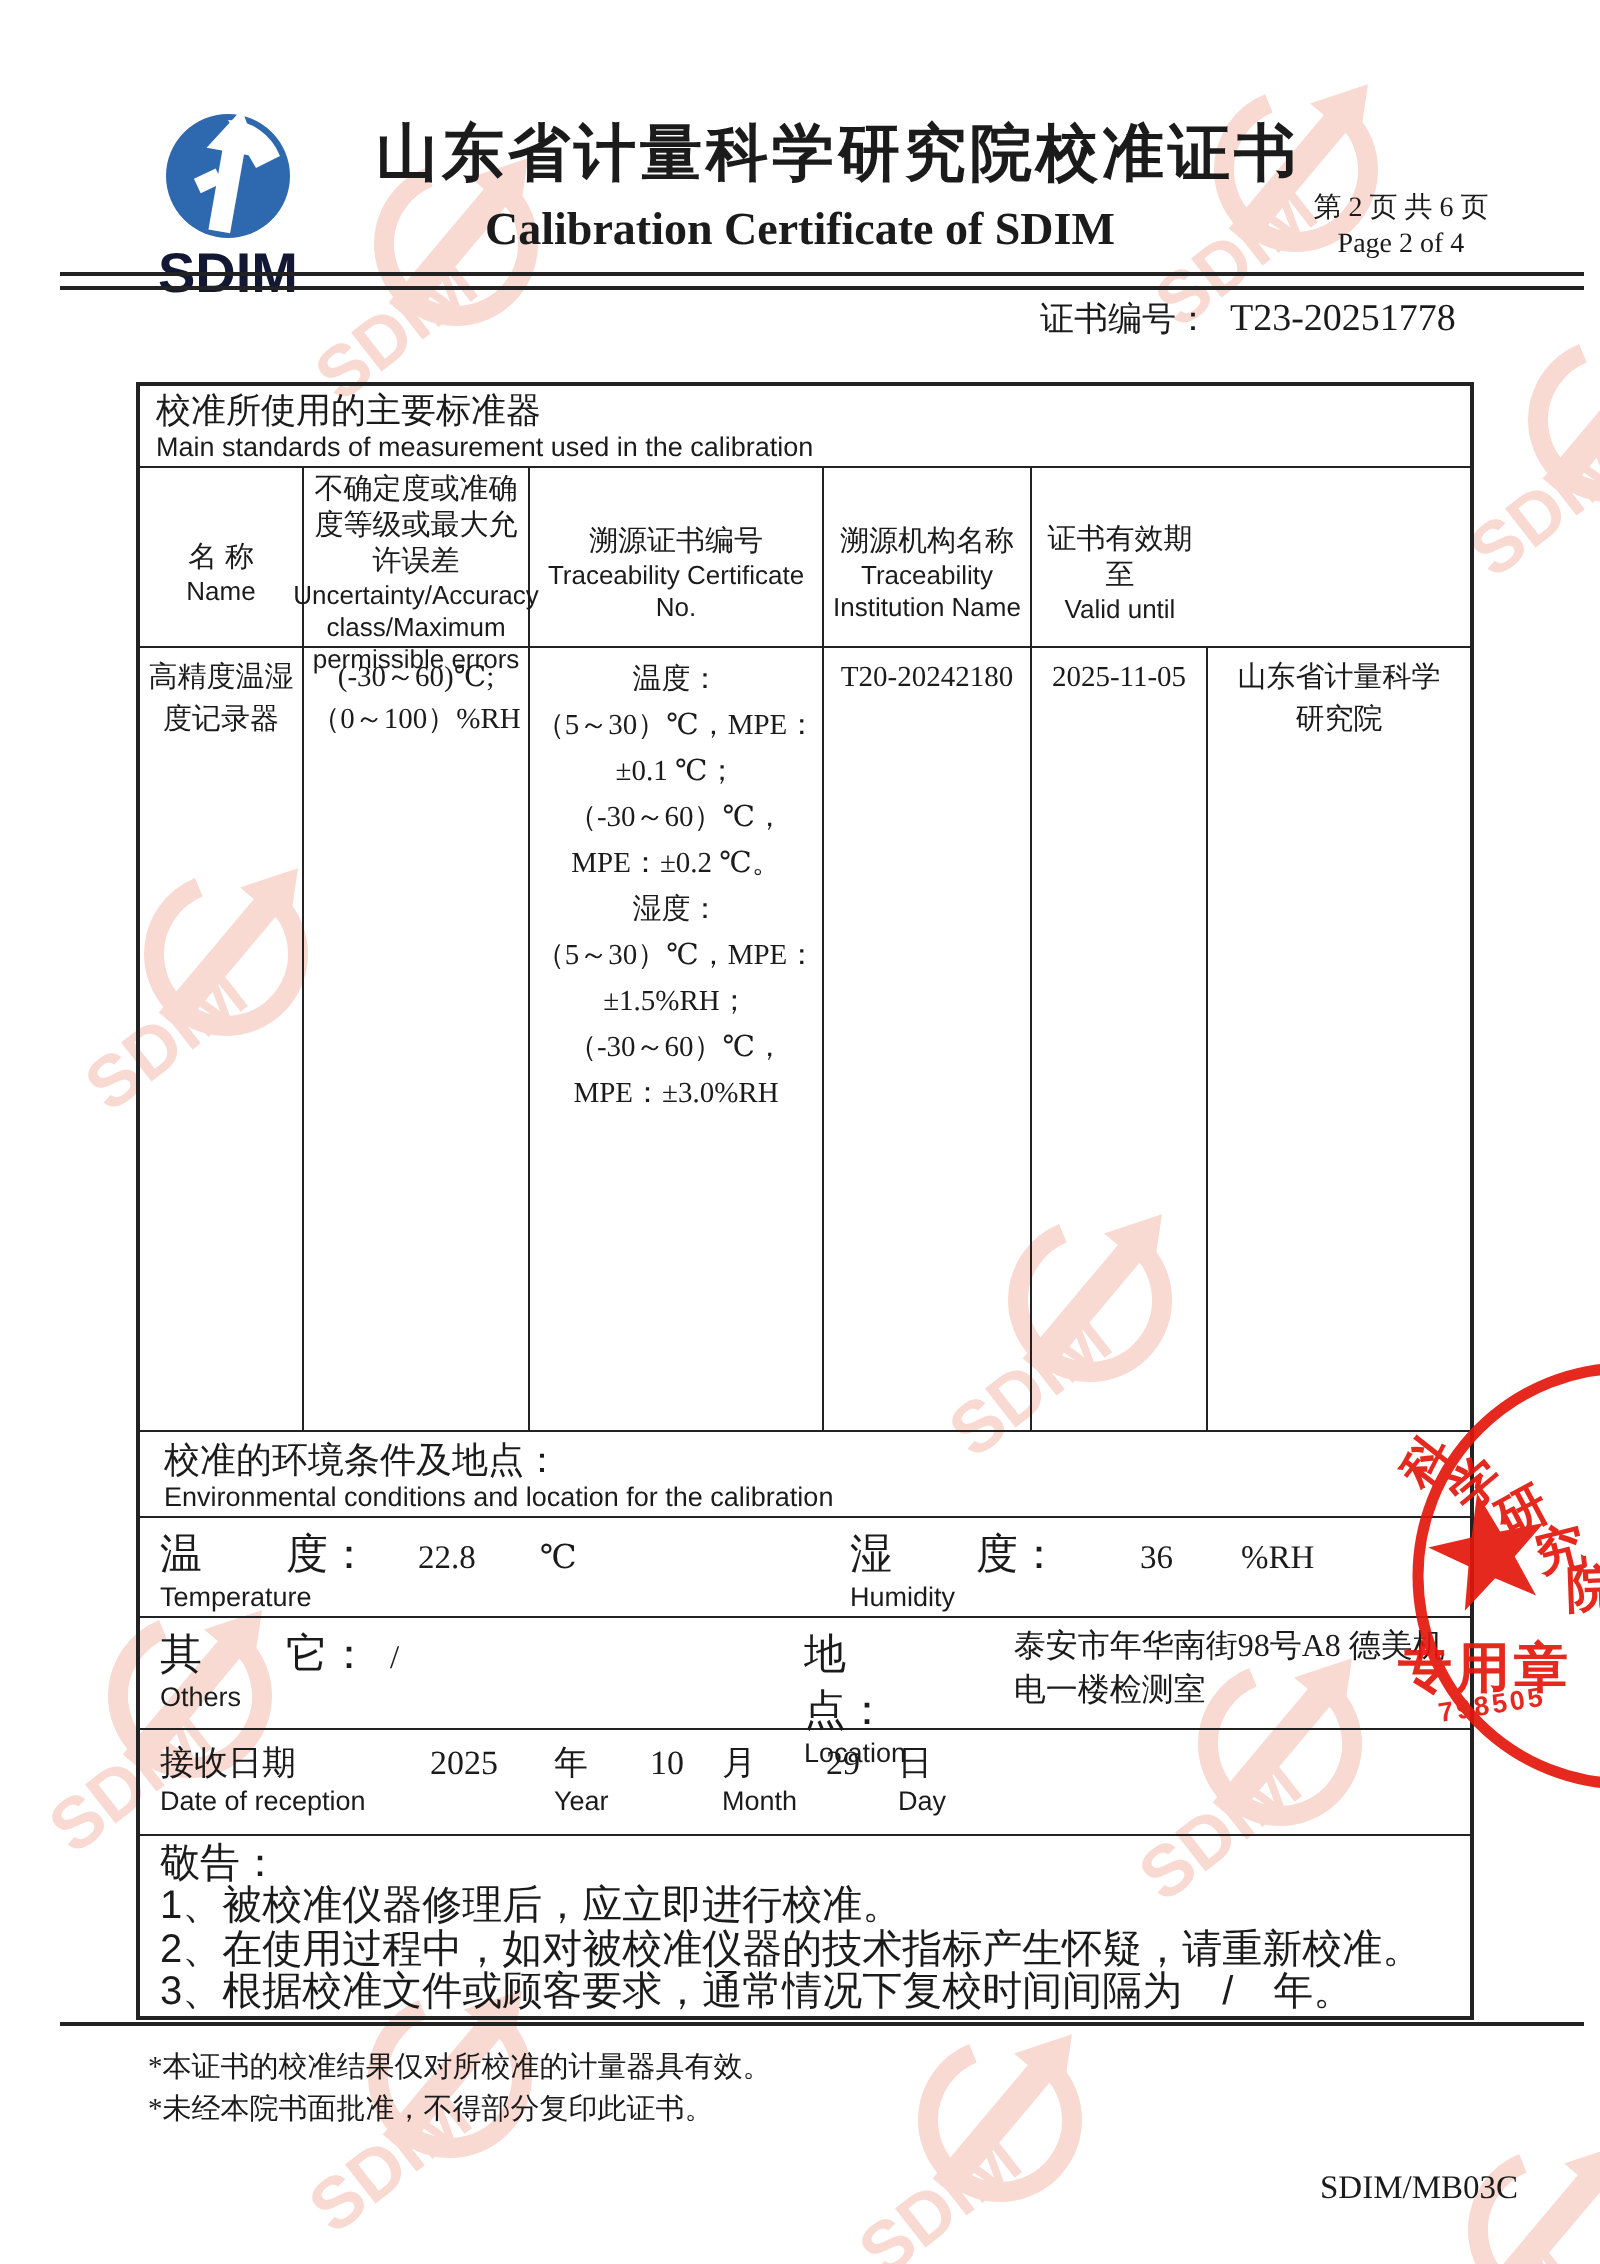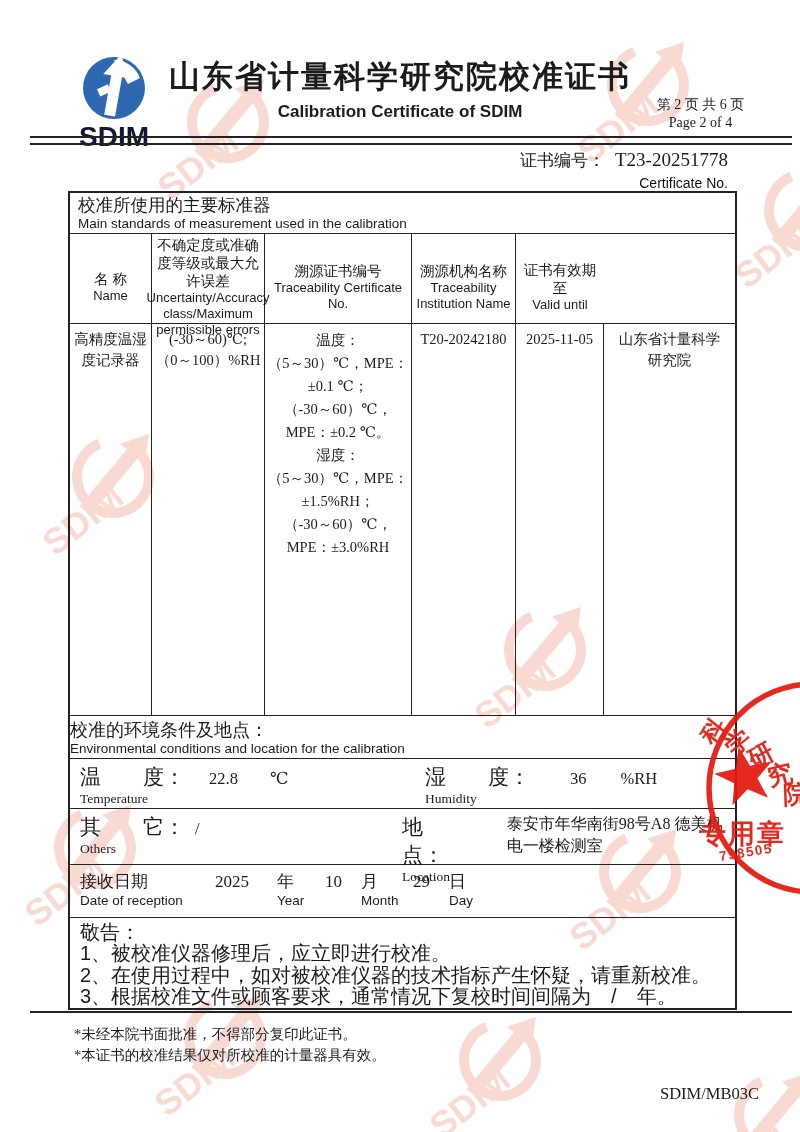--- a/index.html
+++ b/index.html
@@ -12,26 +12,26 @@
     color:#1b1b1b;
   }
 
   
   .wm-layer{position:absolute;left:0;top:0;width:800px;height:1132px;z-index:0;pointer-events:none;}
 
   
   .logo{position:absolute;left:68px;top:50px;width:92px;height:102px;z-index:2;}
   .title-cn{
     position:absolute;left:150px;top:56px;width:500px;z-index:2;
-    text-align:center;font-size:31px;font-weight:bold;letter-spacing:2px;
+    text-align:right;font-size:31px;font-weight:bold;letter-spacing:2px;
   }
   .title-en{
     position:absolute;left:150px;top:102px;width:500px;z-index:2;
-    text-align:center;font-size:17px;font-weight:bold;
-    font-family:Liberation Sans, sans-serif;
+    text-align:center;font-size:23px;font-weight:bold;
+    font-family:Liberation Serif, serif;
   }
   .page-info{position:absolute;left:648px;top:96px;width:105px;z-index:2;text-align:center;font-size:14px;line-height:18px;}
   .rule-top{
     position:absolute;left:30px;top:136px;width:762px;height:5px;z-index:2;
     border-top:2.5px solid #222;border-bottom:2px solid #222;
   }
   .cert-no{position:absolute;left:520px;top:149px;z-index:2;font-size:17px;line-height:22px;text-align:right;}
   .cert-no .val{font-size:19px;margin-left:10px;}
   .cert-no .en{font-size:14px;font-family:"Liberation Sans","DejaVu Sans",sans-serif;color:#111;}
 
@@ -50,29 +50,29 @@
   .tgrid>div{border-right:1px solid #222;box-sizing:border-box;}
   .tgrid>div:last-child{border-right:none;}
   .head-row{height:90px;}
   .head-row>div{display:flex;flex-direction:column;justify-content:center;align-items:center;text-align:center;padding:2px 3px;}
   .head-cn{font-size:14.5px;font-family:"Liberation Sans","DejaVu Sans",sans-serif;line-height:18px;}
   .head-en{font-size:13px;font-family:"Liberation Sans","DejaVu Sans",sans-serif;line-height:16px;}
   .data-row{height:394px;}
   .data-row>div{padding-top:5px;text-align:center;font-size:14.5px;line-height:21px;white-space:pre-line;}
   .data-row .unc{line-height:23px;}
 
-  .env-title{height:43px;padding:3px 8px 0 0;}
+  .env-title{height:43px;padding:3px 8px 0 12px;}
   .env-title .cn{font-size:18px;font-family:"Liberation Sans","DejaVu Sans",sans-serif;line-height:22px;}
   .env-title .en{font-size:13.5px;font-family:"Liberation Sans","DejaVu Sans",sans-serif;line-height:16px;}
 
   .pair-row{display:flex;}
   .pair-row .half-l{width:315px;padding:4px 0 0 10px;box-sizing:border-box;}
   .pair-row .half-r{flex:1;padding:4px 0 0 0;margin-left:40px;}
   .lab-cn{font-size:21px;}
-  .lab-en{font-size:13.5px;font-family:Liberation Serif, serif;line-height:16px;}
+  .lab-en{font-size:13.5px;font-family:Liberation Sans, sans-serif;line-height:16px;}
   .v{font-size:16.5px;}
   .temp-row{height:50px;}
   .other-row{height:56px;}
   .loc-flex{display:flex;}
   .loc-val{font-size:16px;line-height:22px;width:258px;margin-left:12px;}
   .date-row{height:53px;display:flex;padding:5px 0 0 10px;box-sizing:border-box;}
   .dcol{text-align:left;}
   .dcol .top{font-size:17px;line-height:23px;}
   .dcol .bot{font-size:13.5px;font-family:"Liberation Sans","DejaVu Sans",sans-serif;}
   .notice-row{flex:1;padding:4px 10px 0 10px;font-family:"Liberation Sans","DejaVu Sans",sans-serif;}
@@ -134,21 +134,20 @@
     <div>第 2 页 共 6 页</div>
     <div>Page 2 of  4</div>
   </div>
 
   <div class="rule-top"></div>
 
   <div class="cert-no">
     <div>
       <span>证书编号：</span><span class="val">T23-20251778</span>
     </div>
-    <div class="en">Certificate No.</div>
   </div>
 
   <div class="mtable">
 
     <div class="t-row sec-title">
       <div class="cn">校准所使用的主要标准器</div>
       <div class="en">Main standards of measurement used in the calibration</div>
     </div>
 
     <div class="t-row tgrid head-row">
@@ -270,22 +269,22 @@
       <div class="line">敬告：</div>
       <div class="line">1、被校准仪器修理后，应立即进行校准。</div>
       <div class="line">2、在使用过程中，如对被校准仪器的技术指标产生怀疑，请重新校准。</div>
       <div class="line">3、根据校准文件或顾客要求，通常情况下复校时间间隔为　/　年。</div>
     </div>
 
   </div>
 
   <div class="rule-bottom"></div>
   <div class="footnotes">
+    <div>*本证书的校准结果仅对所校准的计量器具有效。</div>
     <div>*未经本院书面批准，不得部分复印此证书。</div>
-    <div>*本证书的校准结果仅对所校准的计量器具有效。</div>
   </div>
   <div class="doc-code">SDIM/MB03C</div>
 
   <svg class="stamp" viewBox="0 0 230 232">
     <g fill="#e3170d" stroke="none" font-family="Liberation Sans, DejaVu Sans, sans-serif">
       <circle cx="115" cy="108" r="104" fill="none" stroke="#e3170d" stroke-width="5.5"></circle>
       <g transform="translate(47,97) rotate(-12)">
         <polygon points="0,-31 -7.3,-10 -29.5,-9.6 -11.8,3.8 -18.2,25.1 0,12.4 18.2,25.1 11.8,3.8 29.5,-9.6 7.3,-10"></polygon>
       </g>
       <text transform="translate(22,56) rotate(-52)" font-size="25" font-weight="bold" text-anchor="middle">科</text>

